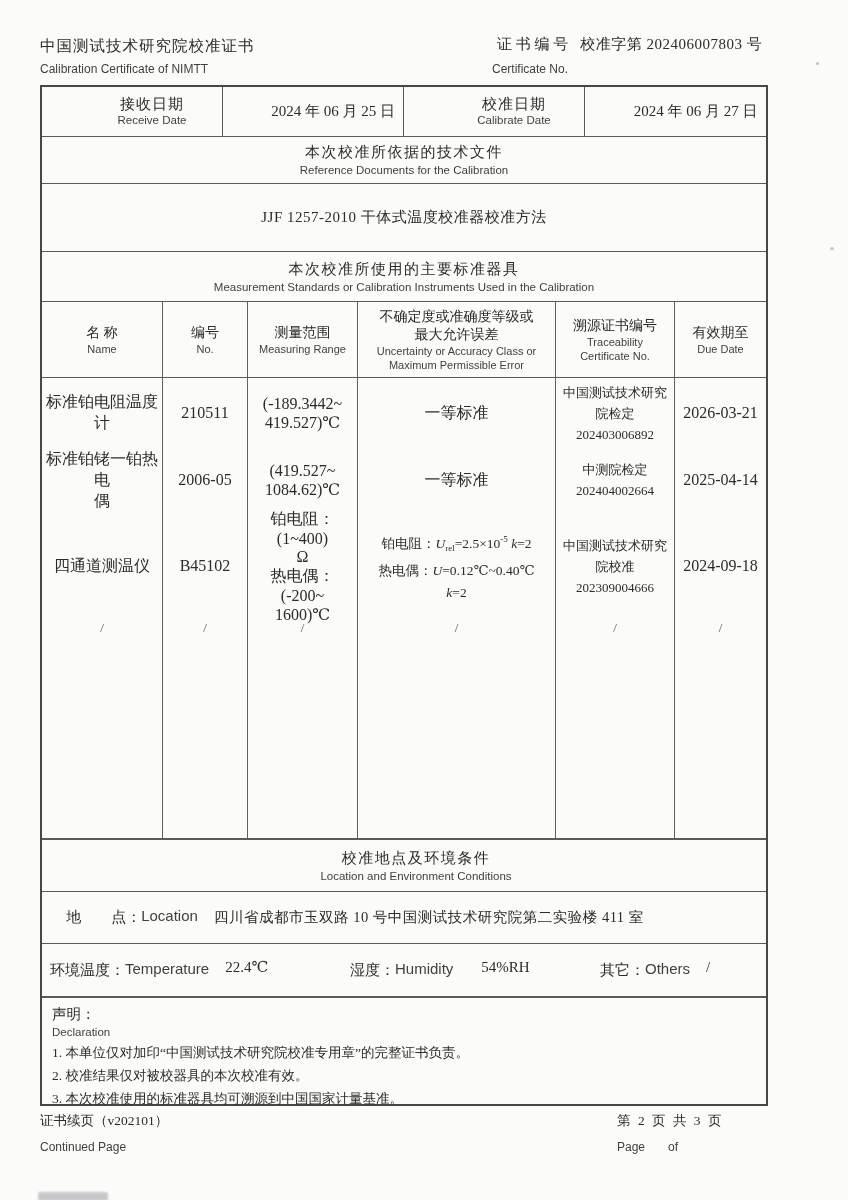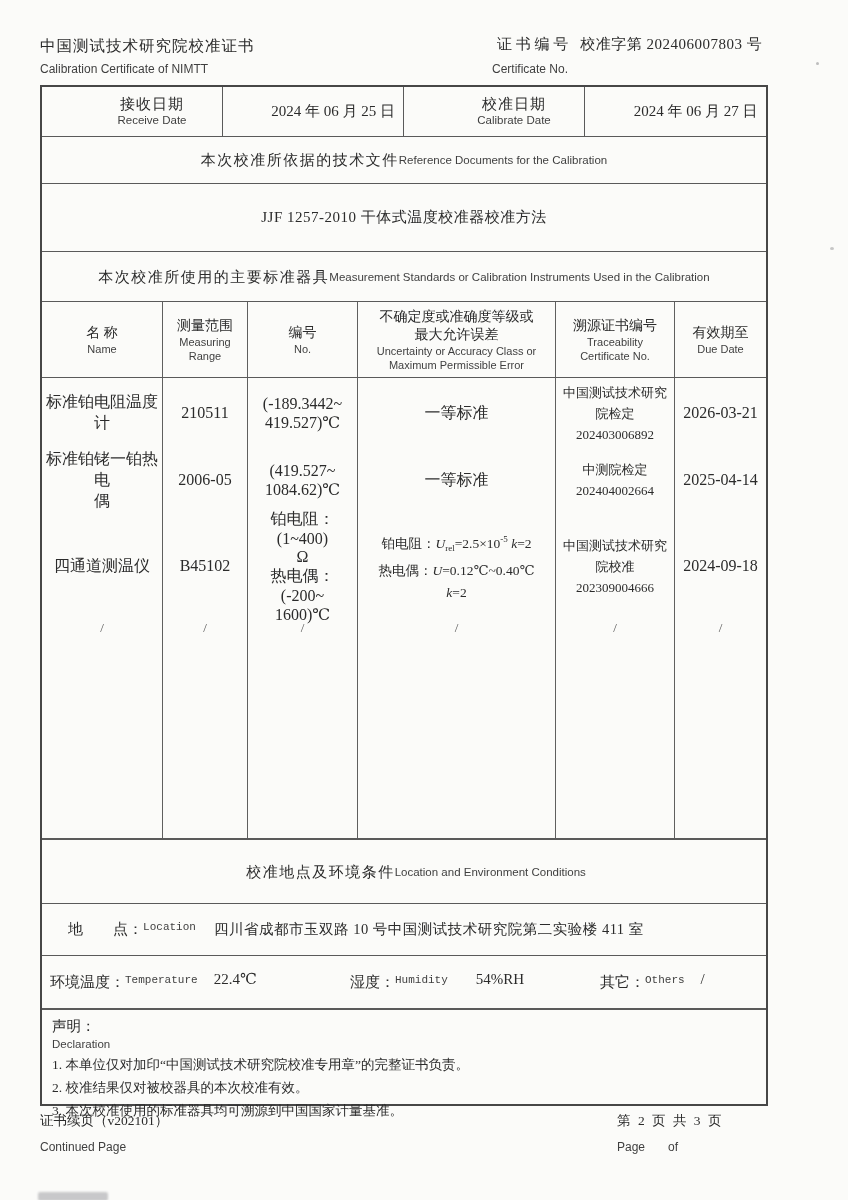--- a/index.html
+++ b/index.html
@@ -30,22 +30,22 @@
   
   .rowA { height:50px; display:flex; }
   .rowA .cell { width:25%; border-right:1px solid #5a5a5a; display:flex; flex-direction:column;
                 justify-content:center; align-items:center;padding-left:40px; }
   .rowA .cell:last-child { border-right:none;text-align:right; }
   .rowA .zh { font-size:15px; letter-spacing:1px; line-height:18px; }
   .rowA .en { font-size:11.5px; line-height:15px; }
   .rowA .val { font-size:15px; }
 
   
-  .rowB { height:47px; } .rowD { height:50px; } .rowG { height:64px;padding-left:24px; }
-  .secttl { display:flex; justify-content:center; align-items:center; }
+  .rowB { height:47px; } .rowD { height:50px; } .rowG { height:52px;padding-left:24px; }
+  .secttl { display:flex; flex-direction:column; justify-content:center; align-items:center; }
   .secttl .zh { font-size:15px; letter-spacing:1.5px; line-height:20px; }
   .secttl .en { font-size:11.5px; line-height:16px; }
   .rowC { height:68px; display:flex; justify-content:center; align-items:center; }
   .rowC .val { font-size:15px; letter-spacing:0.5px; }
 
   
   .rowE { height:76px; display:grid; grid-template-columns:121px 85px 110px 198px 119px 91px; }
   .rowF { height:462px; display:grid; grid-template-columns:121px 85px 110px 198px 119px 91px;
           border-bottom-width:2px; }
   .gcol { border-right:1px solid #5f5f5f; }
@@ -62,21 +62,21 @@
   .tracecell .zh { font-size:13px; line-height:21px; }
   .slash { font-size:13px; color:#555; }
   .u-line { font-size:13.5px; line-height:23px; }
   .u-line i { font-family:"Liberation Serif","DejaVu Serif",serif; }
   .u-line sub { font-size:9px; } .u-line sup { font-size:9px; }
 
   
   .rowH { height:52px; display:flex; align-items:center; }
   .labelblk { display:flex; flex-direction:row; justify-content:center; padding-left:8px; }
   .labelblk .zh { font-size:15px; line-height:19px; }
-  .labelblk .en { font-size:11px; line-height:15px;font-family:Liberation Mono, monospace; }
+  .labelblk .en { font-size:15px; line-height:15px; }
   .rowH .labelblk { width:172px; }
   .rowH .addr { font-size:14.5px; letter-spacing:0.5px; }
   .rowI { height:54px; display:flex; align-items:center; border-bottom-width:2px; }
   .rowI .grp { display:flex; align-items:center; }
   .g1 { width:300px; } .g2 { width:250px;gap:12px; } .g3 { flex:1; }
   .rowI .val { font-size:15px; margin-left:16px; position:relative; top:-3px; }
 
   
   .rowJ { height:106px; padding:7px 10px 0 10px; }
   .rowJ .zh.t { font-size:14.5px; line-height:19px; }
@@ -137,26 +137,26 @@
       <div class="zh">本次校准所使用的主要标准器具</div>
       <div class="en">Measurement Standards or Calibration Instruments Used in the Calibration</div>
     </div>
 
     <div class="trow rowE">
       <div class="gcol">
         <div class="zh">名    称</div>
         <div class="en">Name</div>
       </div>
       <div class="gcol">
+        <div class="zh">编号</div>
+        <div class="en">No.</div>
+      </div>
+      <div class="gcol">
         <div class="zh">测量范围</div>
         <div class="en">Measuring Range</div>
-      </div>
-      <div class="gcol">
-        <div class="zh">编号</div>
-        <div class="en">No.</div>
       </div>
       <div class="gcol">
         <div class="zh">不确定度或准确度等级或
 最大允许误差</div>
         <div class="en">Uncertainty or Accuracy Class or
 Maximum Permissible Error</div>
       </div>
       <div class="gcol">
         <div class="zh">溯源证书编号</div>
         <div class="en">Traceability

